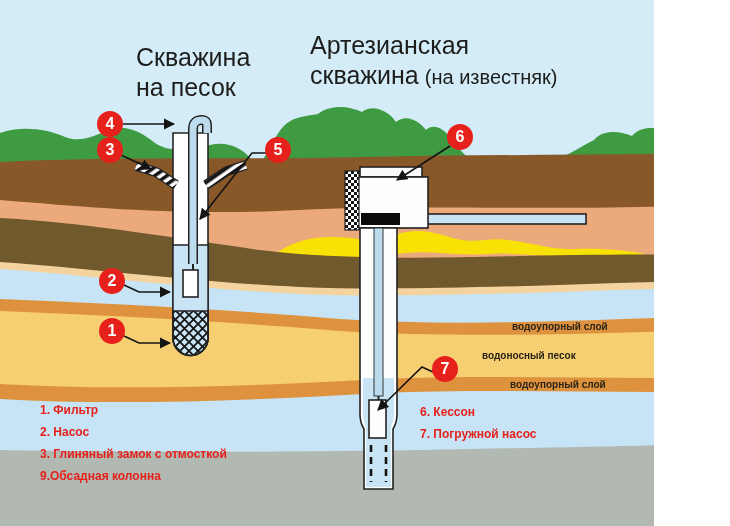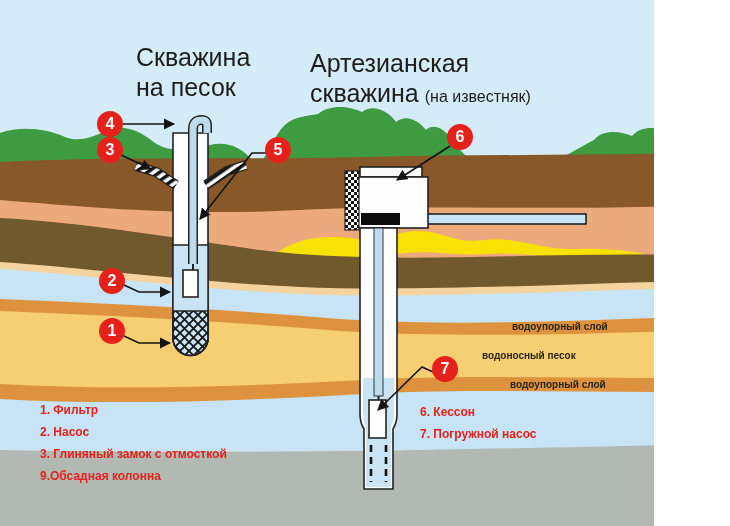--- a/index.html
+++ b/index.html
@@ -3,22 +3,22 @@
 <meta charset="utf-8">
 <style>
   html,body { margin:0; padding:0; }
   .stage {
     position:relative; width:654px; height:526px; overflow:hidden;
     font-family:"Liberation Sans", sans-serif; background:#bef264;
   }
   svg.scene { position:absolute; left:0; top:0; }
   .title { position:absolute; color:#1d1d1b; font-size:25px; line-height:30px; }
   .title-left  { left:136px; top:42px; }
-  .title-right { left:310px; top:48px; }
-  .title .note { font-size:16px; margin-left:6px; }
+  .title-right { left:310px; top:30px; }
+  .title .note { font-size:20px; margin-left:6px; }
   .badge {
     position:absolute; width:26px; height:26px; border-radius:50%;
     background:#e6211c; color:#ffffff; font-size:16px; font-weight:bold;
     display:flex; align-items:center; justify-content:center;
   }
   .legend { position:absolute; color:#e6211c; font-size:12px; font-weight:bold; line-height:22px; }
   .legend-left  { left:40px;  top:399px; }
   .legend-right { left:420px; top:401px; }
   .layer-label { position:absolute; font-size:10px; font-weight:bold; color:#2a2416; white-space:nowrap; }
 </style>

